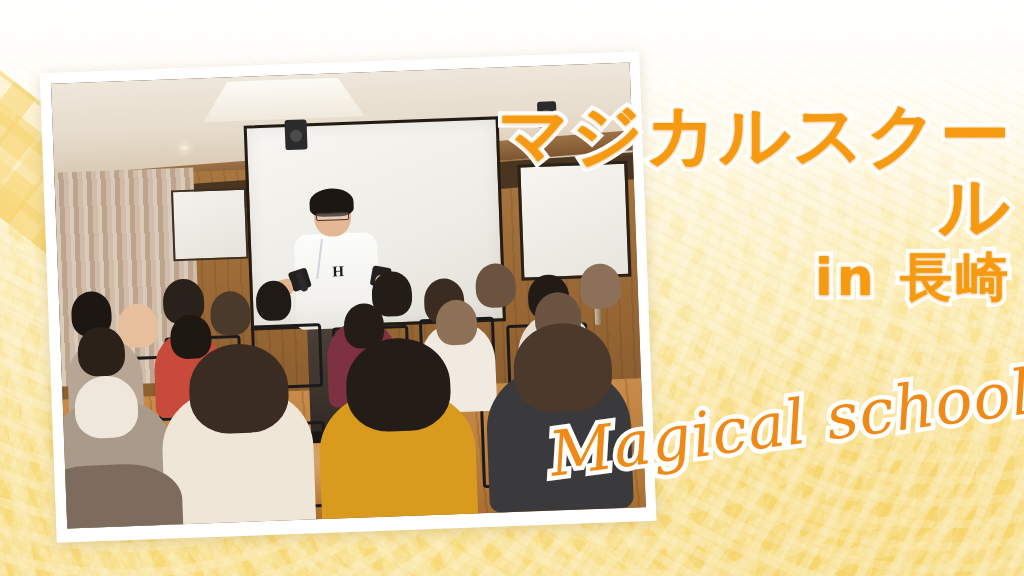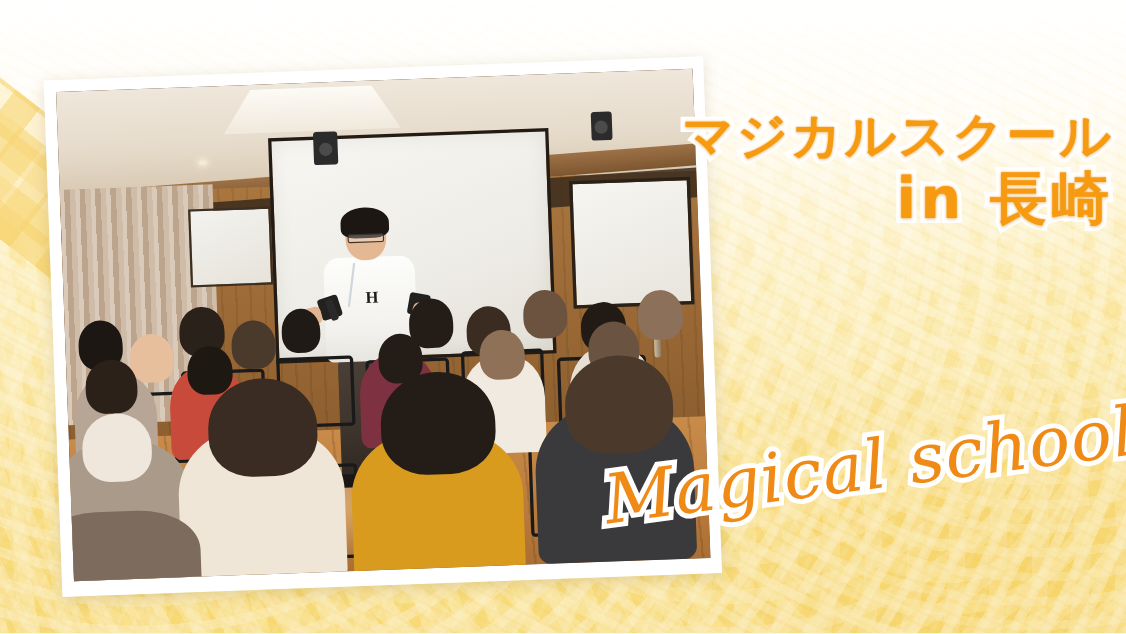--- a/index.html
+++ b/index.html
@@ -277,21 +277,21 @@
     font-weight: 700;
     color: #f59a11;
     letter-spacing: 2px;
     line-height: 1.02;
     -webkit-text-stroke: 9px #ffffff;
     paint-order: stroke fill;
     text-shadow:
       0 0 2px rgba(245,154,17,.95),
       0 2px 3px rgba(180,120,20,.20);
   }
-  .title-line1 { font-size: 46px; }
+  .title-line1 { font-size: 70px; }
   .title-line2 { font-size: 52px; margin-top: 8px; letter-spacing: 4px; }
 
   
   .title-outline {
     position: absolute;
     left: 488px;
     top: 100px;
     width: 524px;
     text-align: right;
     pointer-events: none;

